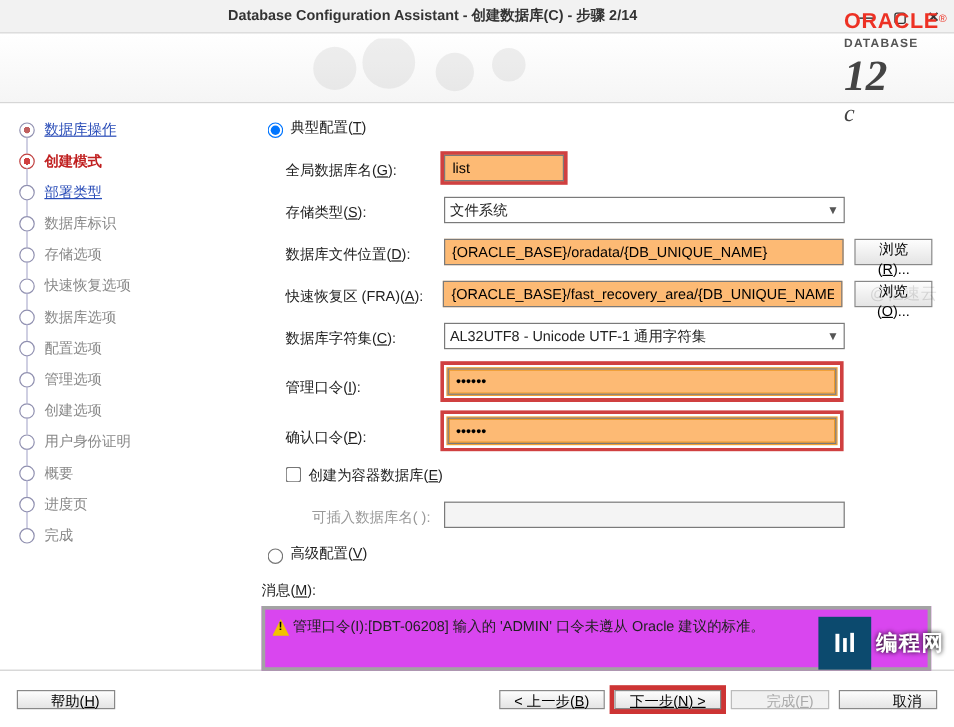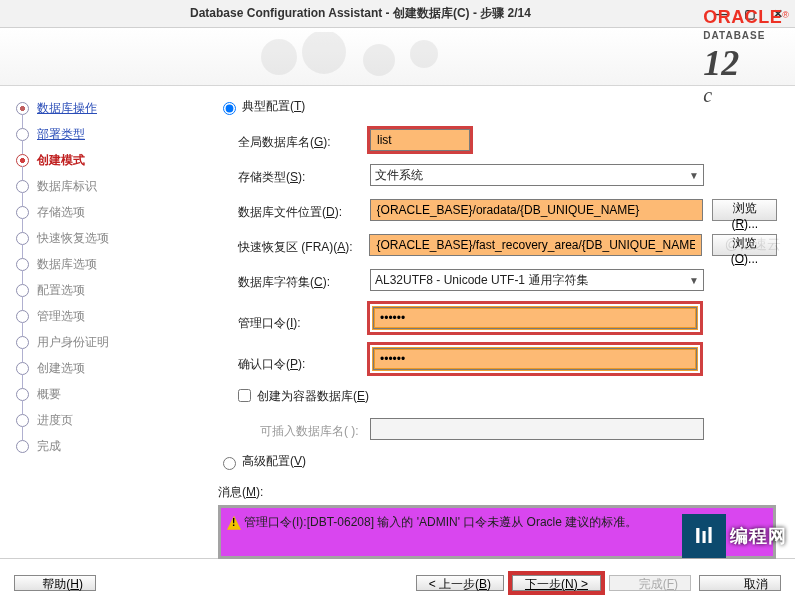--- a/index.html
+++ b/index.html
@@ -104,31 +104,31 @@
 <div class="body">
 
   <div class="sidebar">
     <div class="step-row">
         <span class="step-line"></span>
         <span class="dot done"></span>
         <span class="step-label link">数据库操作</span>
       </div>
     <div class="step-row">
         <span class="step-line"></span>
-        <span class="dot"></span>
-        <span class="step-label link">部署类型</span>
-      </div>
-    <div class="step-row">
-        <span class="step-line"></span>
         <span class="dot cur"></span>
         <span class="step-label current">创建模式</span>
       </div>
     <div class="step-row">
         <span class="step-line"></span>
         <span class="dot"></span>
+        <span class="step-label link">部署类型</span>
+      </div>
+    <div class="step-row">
+        <span class="step-line"></span>
+        <span class="dot"></span>
         <span class="step-label pending">数据库标识</span>
       </div>
     <div class="step-row">
         <span class="step-line"></span>
         <span class="dot"></span>
         <span class="step-label pending">存储选项</span>
       </div>
     <div class="step-row">
         <span class="step-line"></span>
         <span class="dot"></span>
@@ -145,26 +145,26 @@
         <span class="step-label pending">配置选项</span>
       </div>
     <div class="step-row">
         <span class="step-line"></span>
         <span class="dot"></span>
         <span class="step-label pending">管理选项</span>
       </div>
     <div class="step-row">
         <span class="step-line"></span>
         <span class="dot"></span>
+        <span class="step-label pending">创建选项</span>
+      </div>
+    <div class="step-row">
+        <span class="step-line"></span>
+        <span class="dot"></span>
         <span class="step-label pending">用户身份证明</span>
-      </div>
-    <div class="step-row">
-        <span class="step-line"></span>
-        <span class="dot"></span>
-        <span class="step-label pending">创建选项</span>
       </div>
     <div class="step-row">
         <span class="step-line"></span>
         <span class="dot"></span>
         <span class="step-label pending">概要</span>
       </div>
     <div class="step-row">
         <span class="step-line"></span>
         <span class="dot"></span>
         <span class="step-label pending">进度页</span>

